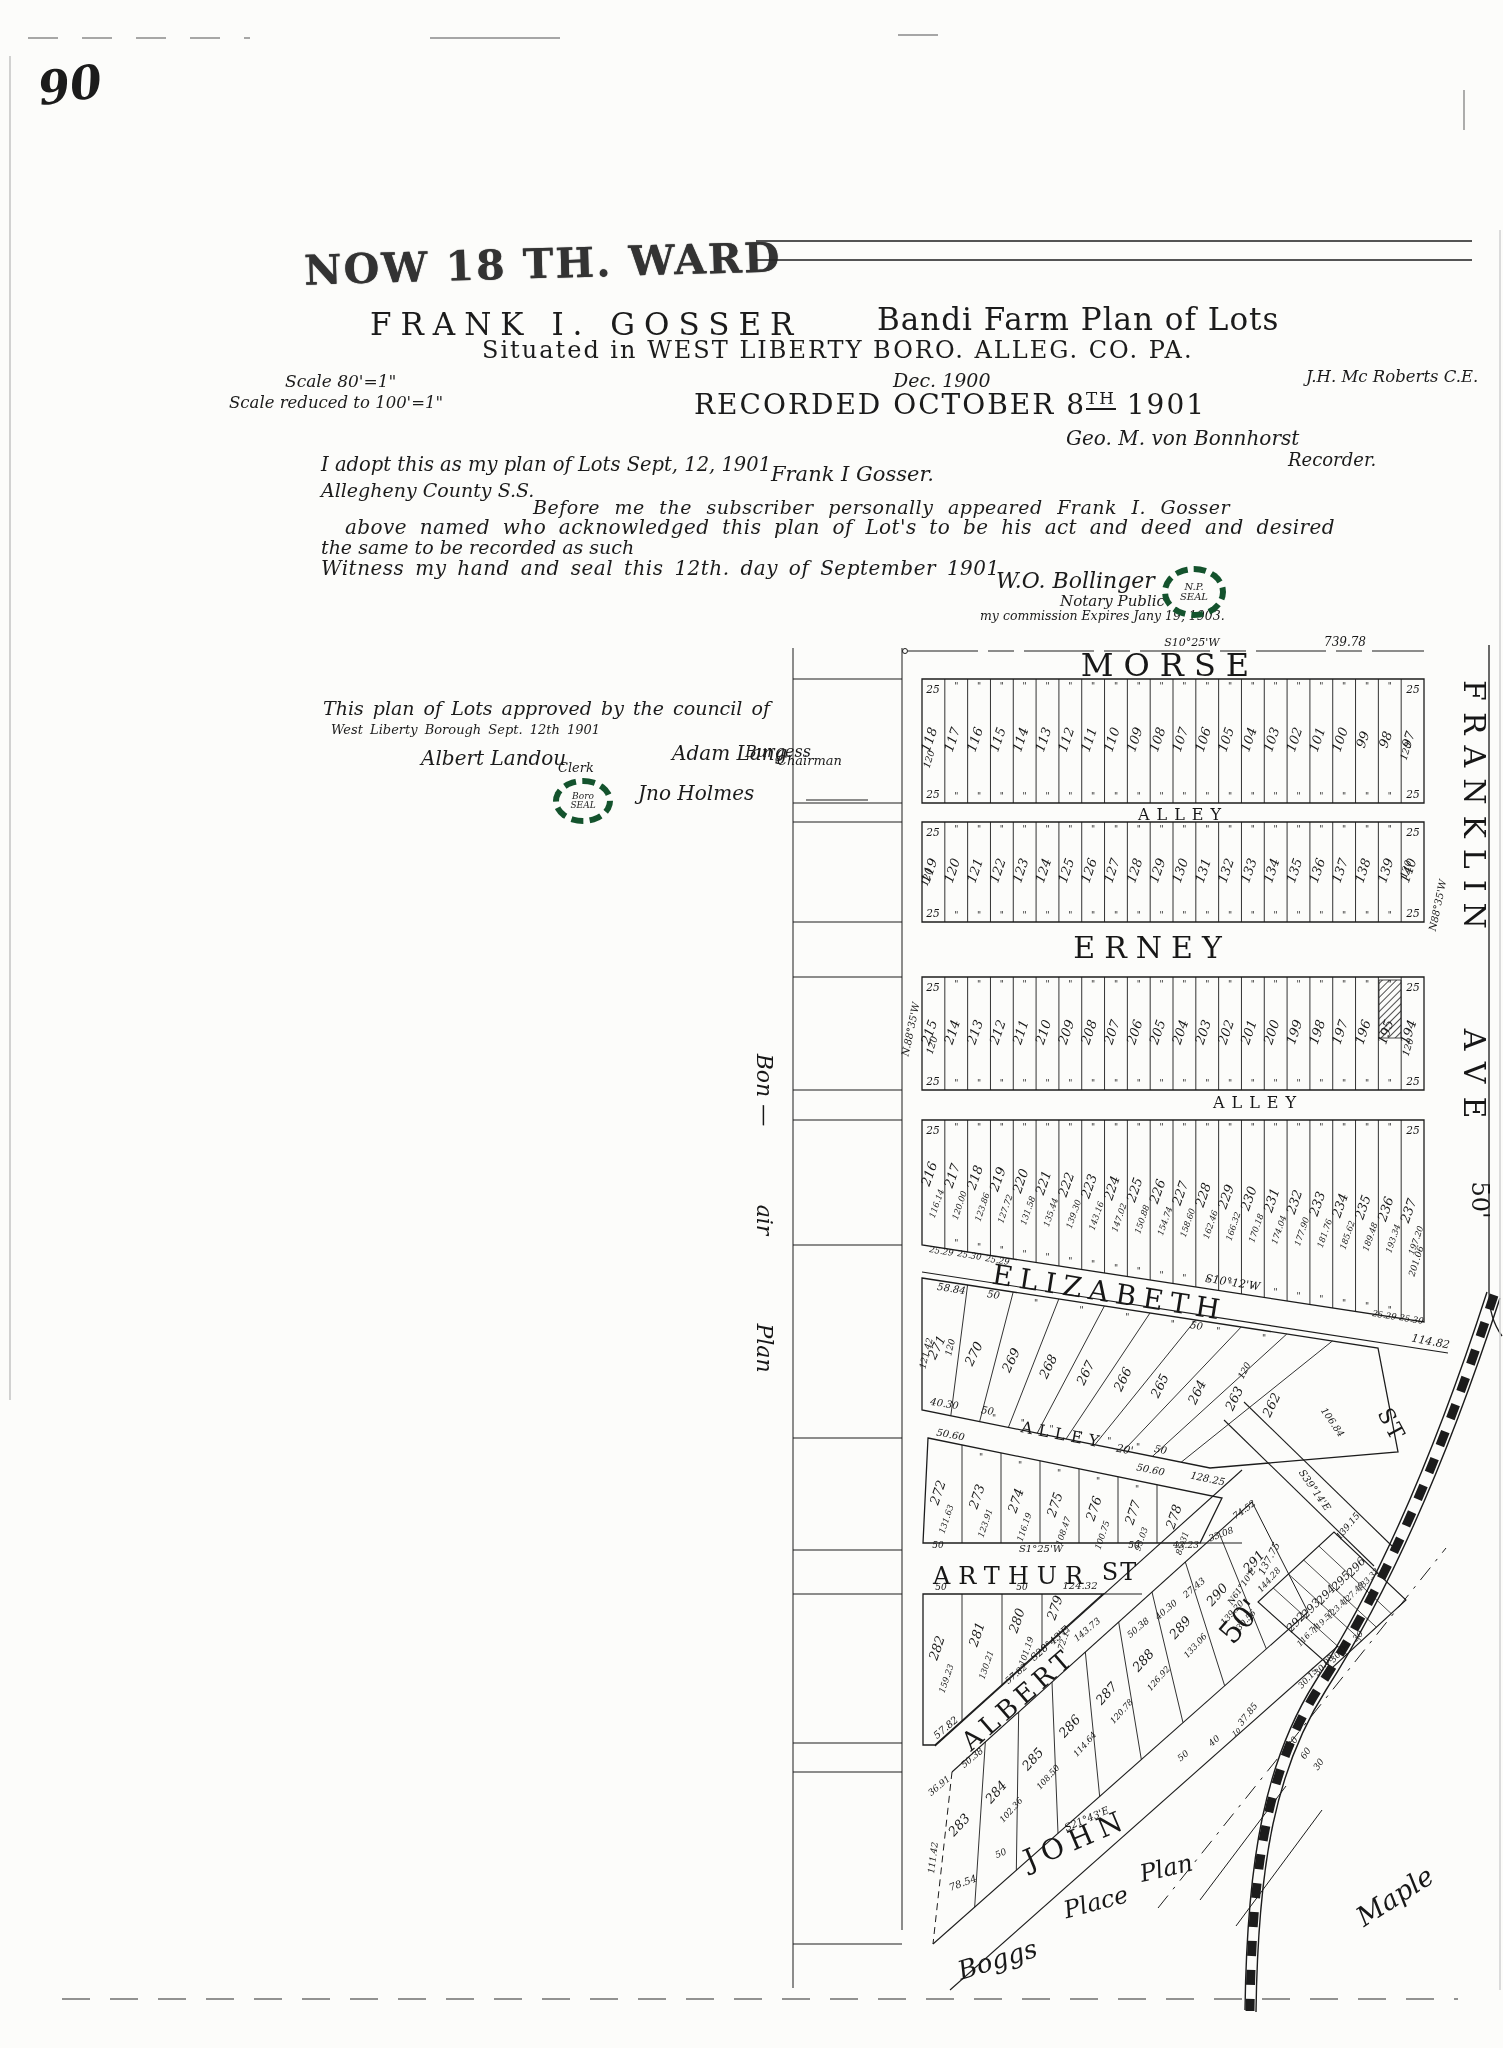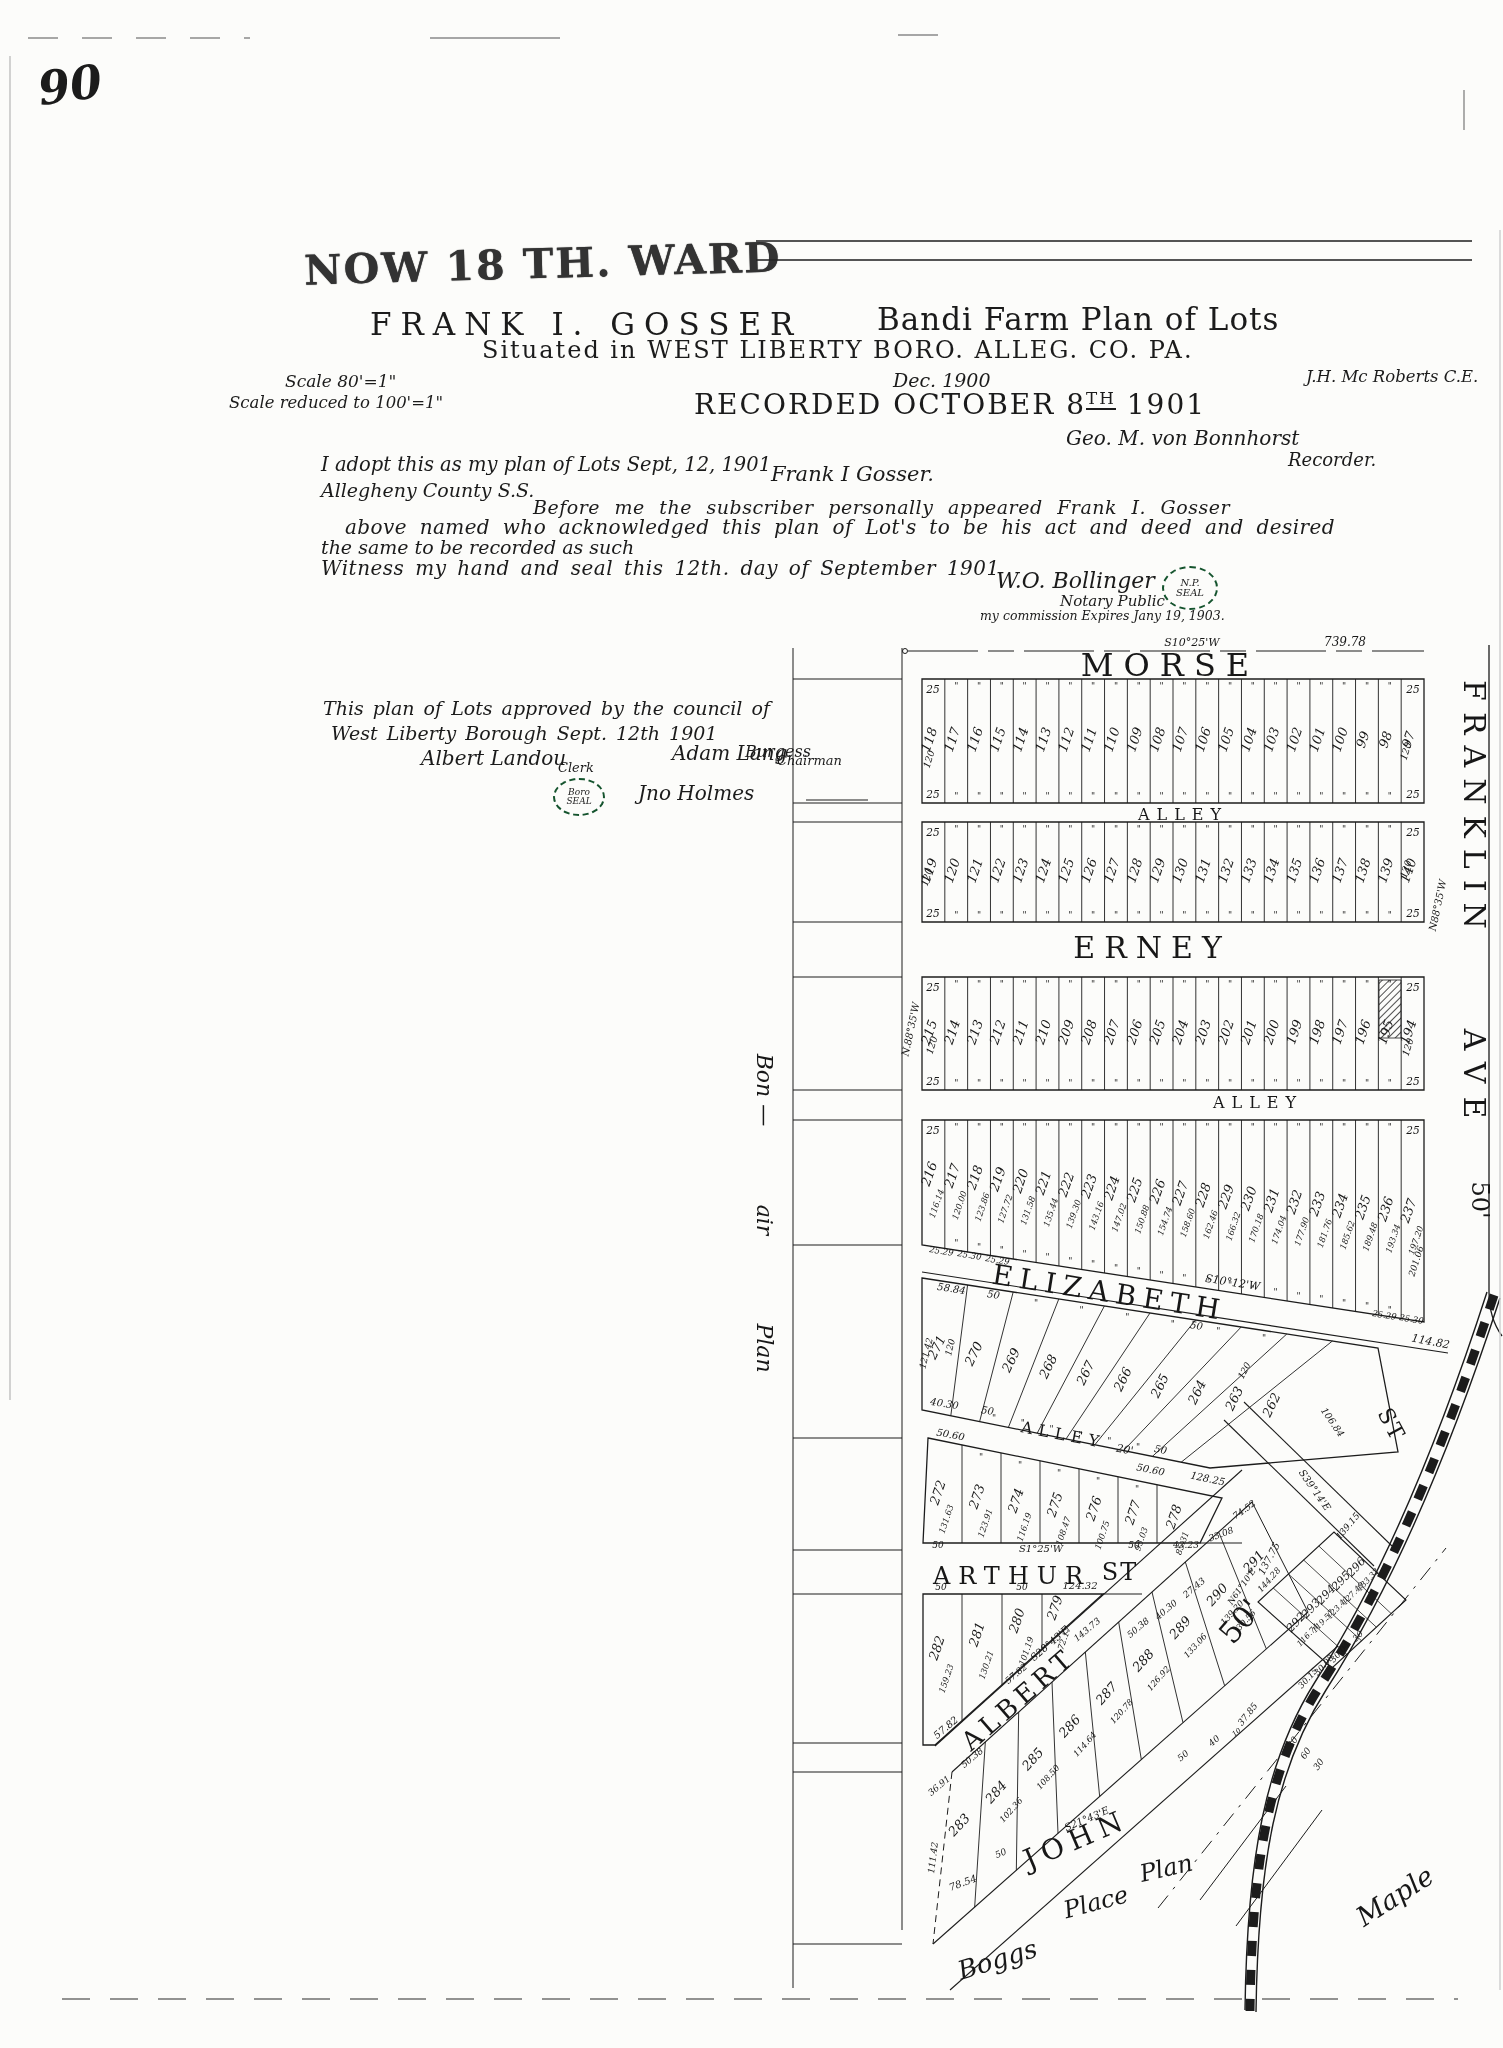--- a/index.html
+++ b/index.html
@@ -11,21 +11,21 @@
   .stamp{font-weight:700;letter-spacing:2px;color:#242424;transform:rotate(-1.6deg);
          text-shadow:0 0 1px #2a2a2a;opacity:.93;}
   .pagenum{font-weight:700;font-style:italic;transform:rotate(-8deg);}
   .sup{font-size:60%;vertical-align:super;border-bottom:2px solid #1b1b1b;line-height:1;}
   svg{position:absolute;left:0;top:0;z-index:1;}
   svg text{fill:#171717;}
   .mname{font-family:"DejaVu Serif", serif;}
   .mhand{font-family:"DejaVu Serif", serif;font-style:italic;}
   .mdim{font-family:"DejaVu Serif", serif;font-style:italic;}
   .mnum{font-family:"DejaVu Serif", serif;font-style:italic;}
-  .seal{position:absolute;border:2px solid #14532d;border-radius:50%;z-index:2;
+  .seal{position:absolute;border:6px solid #14532d;border-radius:50%;z-index:2;
         display:flex;flex-direction:column;align-items:center;justify-content:center;
         font-style:italic;color:#222;}
 </style>
 </head>
 <body>
 
 <div class="page">
 
   <div class="abs pagenum" style="left:38px;top:58px;font-size:46px;">90</div>
 
@@ -55,21 +55,21 @@
 
   <div class="abs hand" style="left:996px;top:568px;font-size:22px;">W.O. Bollinger</div>
   <div class="abs hand" style="left:1021px;top:592px;font-size:15px;margin-left:39px;">Notary Public</div>
   <div class="abs hand" style="left:980px;top:608px;font-size:12.5px;">my commission Expires Jany 19, 1903.</div>
   <div class="seal" style="left:1162px;top:566px;width:52px;height:40px;border-style:dashed;">
     <span style="font-size:10px;line-height:1;">N.P.</span>
     <span style="font-size:10px;line-height:1;">SEAL</span>
   </div>
 
   <div class="abs hand" style="left:323px;top:697px;font-size:19px;word-spacing:3px;">This plan of Lots approved by the council of</div>
-  <div class="abs hand" style="left:331px;top:722px;font-size:19px;word-spacing:3px;">West Liberty Borough Sept. 12th 1901</div>
+  <div class="abs hand" style="left:331px;top:722px;font-size:13px;word-spacing:3px;">West Liberty Borough Sept. 12th 1901</div>
   <div class="abs hand" style="left:421px;top:746px;font-size:20px;">Albert Landou</div>
   <div class="abs hand" style="left:558px;top:760px;font-size:13px;">Clerk</div>
   <div class="abs hand" style="left:672px;top:741px;font-size:20px;">Adam Lang</div>
   <div class="abs hand" style="left:777px;top:753px;font-size:13px;">Chairman</div>
   <div class="abs hand" style="left:638px;top:769px;font-size:20px;margin-top:12px;">Jno Holmes</div>
   <div class="abs hand" style="left:745px;top:742px;font-size:16px;">Burgess</div>
   <div class="seal" style="left:553px;top:778px;width:48px;height:34px;border-style:dashed;">
     <span style="font-size:9px;line-height:1;">Boro</span>
     <span style="font-size:9px;line-height:1;">SEAL</span>
   </div>

